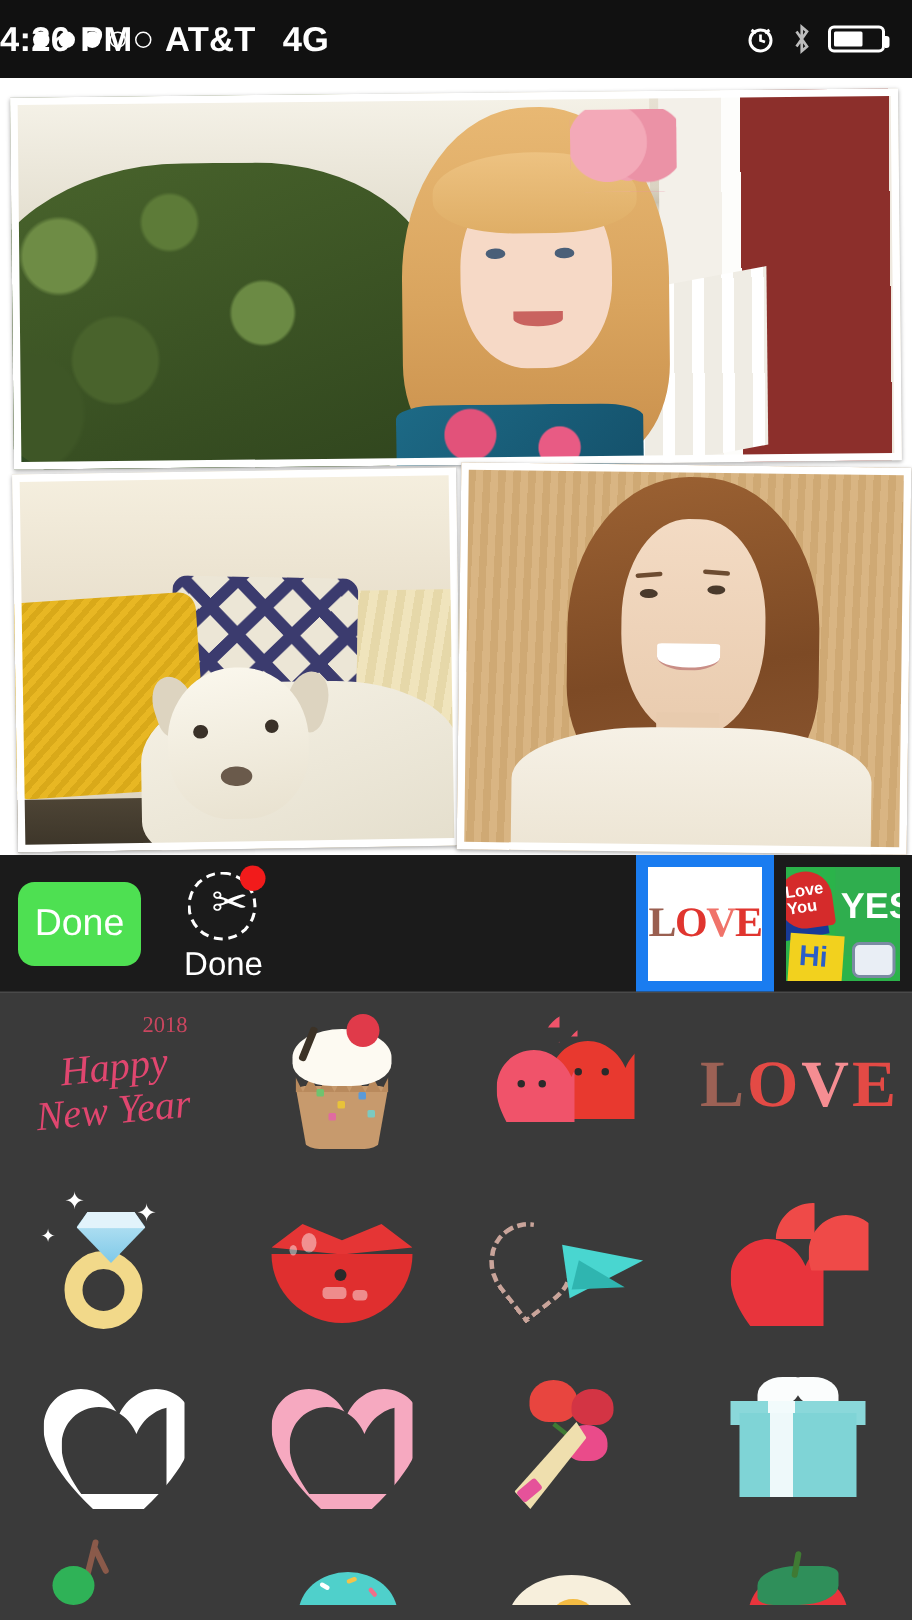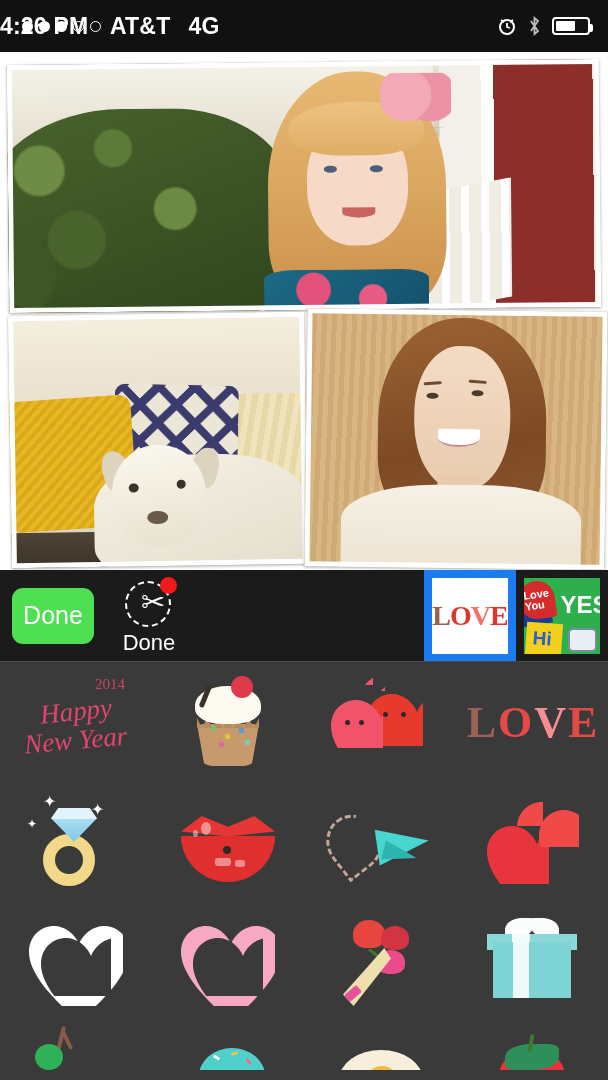--- a/index.html
+++ b/index.html
@@ -563,21 +563,21 @@
 
     </div>
   </div>
 
   <div class="sticker-panel">
     <div class="grid">
 
       <div class="cell">
         <div class="sticker">
           <div class="hny">
-            <span class="yr">2014</span>
+            <span class="yr">2018</span>
             <span class="l1">Happy</span>
             <span class="l2">New Year</span>
           </div>
         </div>
       </div>
 
       <div class="cell">
         <div class="sticker">
           <div class="cc-base"></div>
           <div class="cc-ridge"></div>

